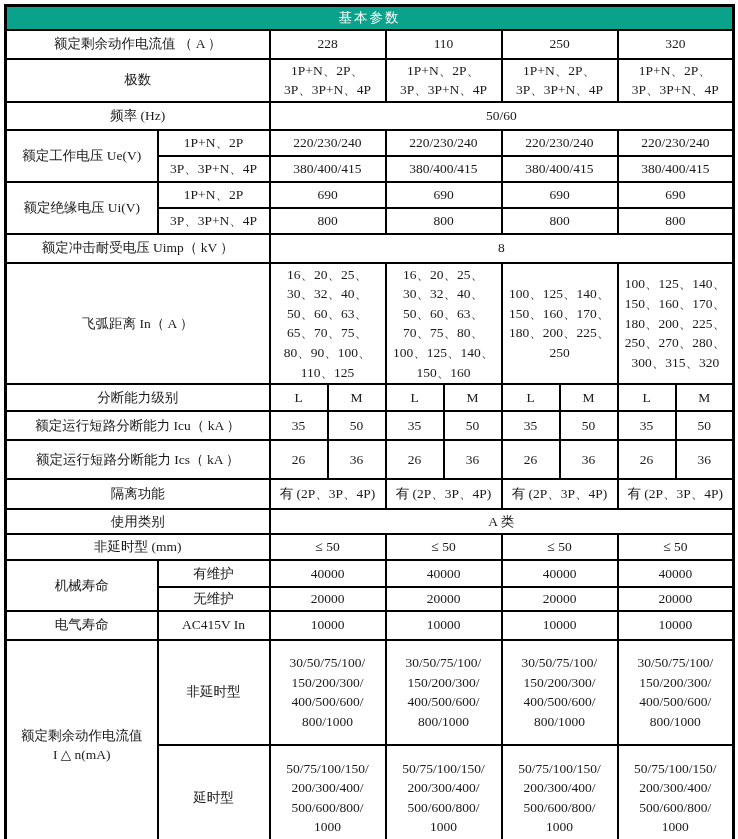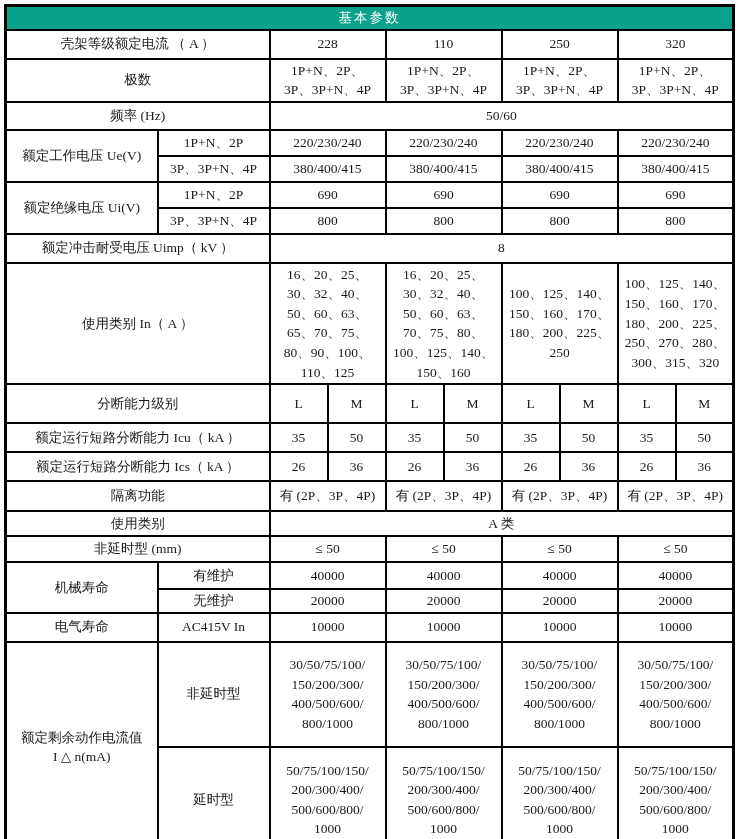--- a/index.html
+++ b/index.html
@@ -72,21 +72,21 @@
         <col style="width:58px">
         <col style="width:58px">
     </colgroup>
 
     <tbody>
         <tr style="height:22px">
       <td class="title-cell" colspan="10" style="background: rgb(10, 162, 139);">基本参数</td>
     </tr>
 
     <tr style="height:29px">
-      <td colspan="2">壳架等级额定电流 （ A ）</td>
+      <td colspan="2">额定剩余动作电流值 （ A ）</td>
       <td colspan="2">228</td>
       <td colspan="2">110</td>
       <td colspan="2">250</td>
       <td colspan="2">320</td>
     </tr>
 
     <tr style="height:42px">
       <td colspan="2">极数</td>
       <td class="ml" colspan="2">1P+N、2P、
 3P、3P+N、4P</td>
@@ -134,21 +134,21 @@
       <td colspan="2" class="tb1">800</td>
       <td colspan="2" class="tb1">800</td>
     </tr>
 
     <tr style="height:29px">
       <td colspan="2">额定冲击耐受电压 Uimp（ kV ）</td>
       <td colspan="8">8</td>
     </tr>
 
     <tr style="height:112px">
-      <td colspan="2">使用类别 In（ A ）</td>
+      <td colspan="2">飞弧距离 In（ A ）</td>
       <td colspan="2" class="list">16、20、25、
 30、32、40、
 50、60、63、
 65、70、75、
 80、90、100、
 110、125</td>
       <td colspan="2" class="list">16、20、25、
 30、32、40、
 50、60、63、
 70、75、80、
@@ -158,45 +158,45 @@
 150、160、170、
 180、200、225、
 250</td>
       <td colspan="2" class="list">100、125、140、
 150、160、170、
 180、200、225、
 250、270、280、
 300、315、320</td>
     </tr>
 
+    <tr style="height:27px">
+      <td colspan="2" class="bb1">分断能力级别</td>
+      <td class="br1 bb1">L</td>
+      <td class="bl1 bb1">M</td>
+      <td class="br1 bb1">L</td>
+      <td class="bl1 bb1">M</td>
+      <td class="br1 bb1">L</td>
+      <td class="bl1 bb1">M</td>
+      <td class="br1 bb1">L</td>
+      <td class="bl1 bb1">M</td>
+    </tr>
+
+    <tr style="height:29px">
+      <td colspan="2" class="tb1 bb1">额定运行短路分断能力 Icu（ kA ）</td>
+      <td class="br1 tb1 bb1">35</td>
+      <td class="bl1 tb1 bb1">50</td>
+      <td class="br1 tb1 bb1">35</td>
+      <td class="bl1 tb1 bb1">50</td>
+      <td class="br1 tb1 bb1">35</td>
+      <td class="bl1 tb1 bb1">50</td>
+      <td class="br1 tb1 bb1">35</td>
+      <td class="bl1 tb1 bb1">50</td>
+    </tr>
+
     <tr style="height:39px">
-      <td colspan="2" class="bb1">分断能力级别</td>
-      <td class="br1 bb1">L</td>
-      <td class="bl1 bb1">M</td>
-      <td class="br1 bb1">L</td>
-      <td class="bl1 bb1">M</td>
-      <td class="br1 bb1">L</td>
-      <td class="bl1 bb1">M</td>
-      <td class="br1 bb1">L</td>
-      <td class="bl1 bb1">M</td>
-    </tr>
-
-    <tr style="height:29px">
-      <td colspan="2" class="tb1 bb1">额定运行短路分断能力 Icu（ kA ）</td>
-      <td class="br1 tb1 bb1">35</td>
-      <td class="bl1 tb1 bb1">50</td>
-      <td class="br1 tb1 bb1">35</td>
-      <td class="bl1 tb1 bb1">50</td>
-      <td class="br1 tb1 bb1">35</td>
-      <td class="bl1 tb1 bb1">50</td>
-      <td class="br1 tb1 bb1">35</td>
-      <td class="bl1 tb1 bb1">50</td>
-    </tr>
-
-    <tr style="height:29px">
       <td colspan="2" class="tb1">额定运行短路分断能力 Ics（ kA ）</td>
       <td class="br1 tb1">26</td>
       <td class="bl1 tb1">36</td>
       <td class="br1 tb1">26</td>
       <td class="bl1 tb1">36</td>
       <td class="br1 tb1">26</td>
       <td class="bl1 tb1">36</td>
       <td class="br1 tb1">26</td>
       <td class="bl1 tb1">36</td>
     </tr>

